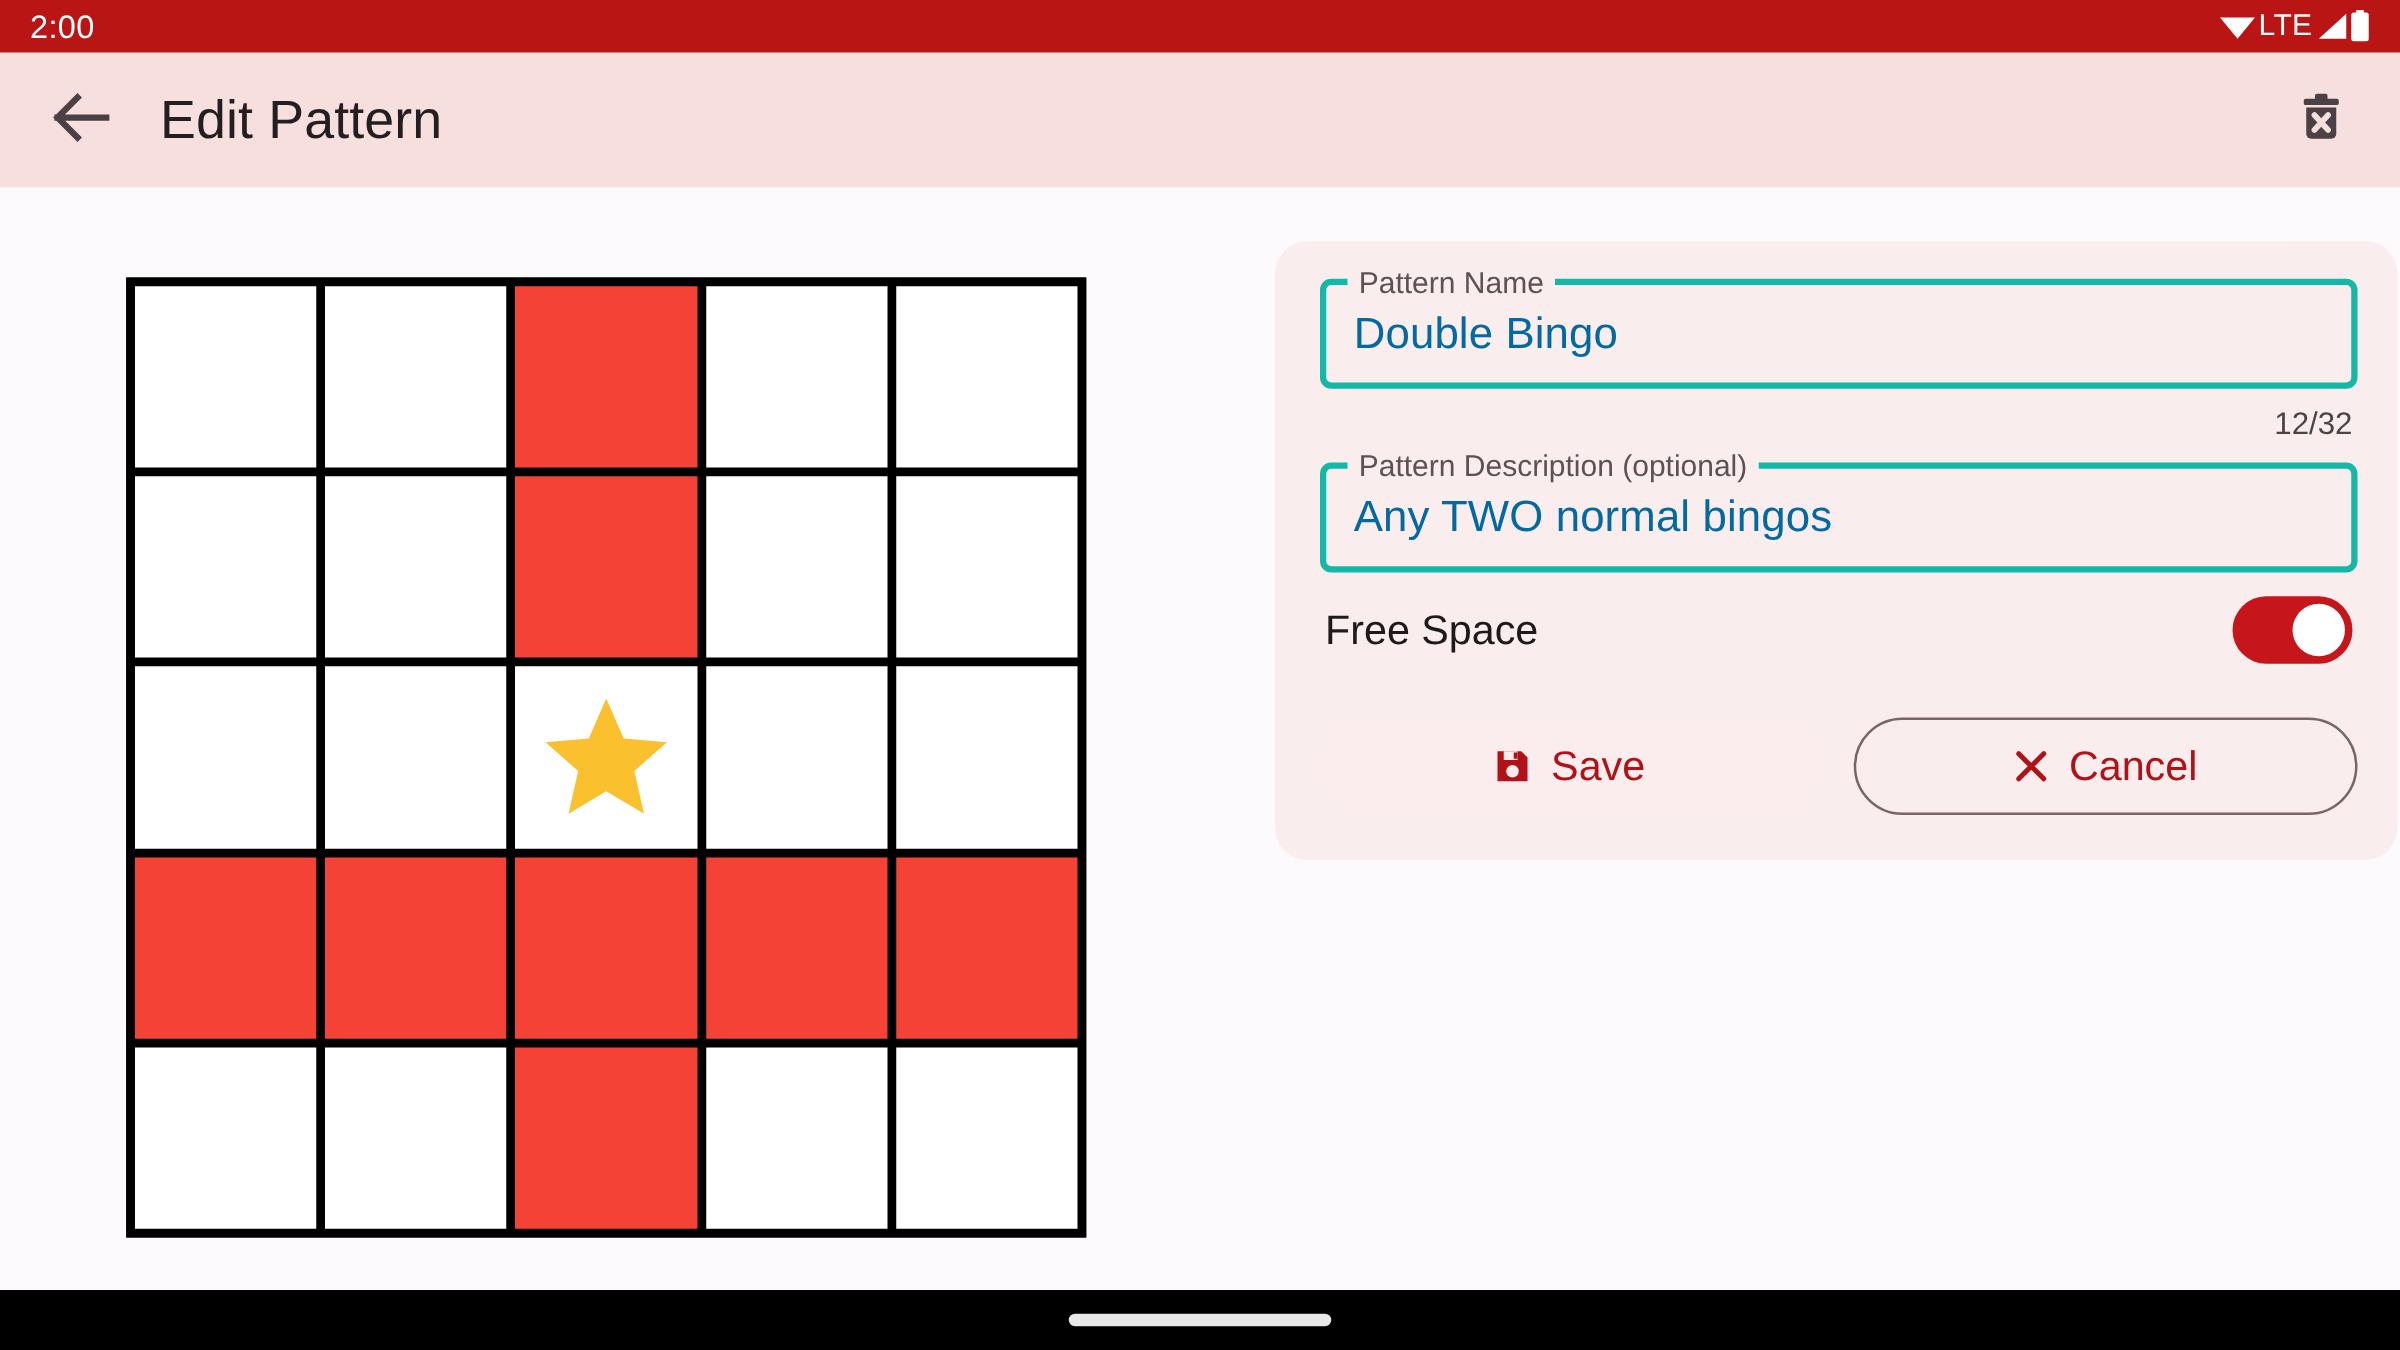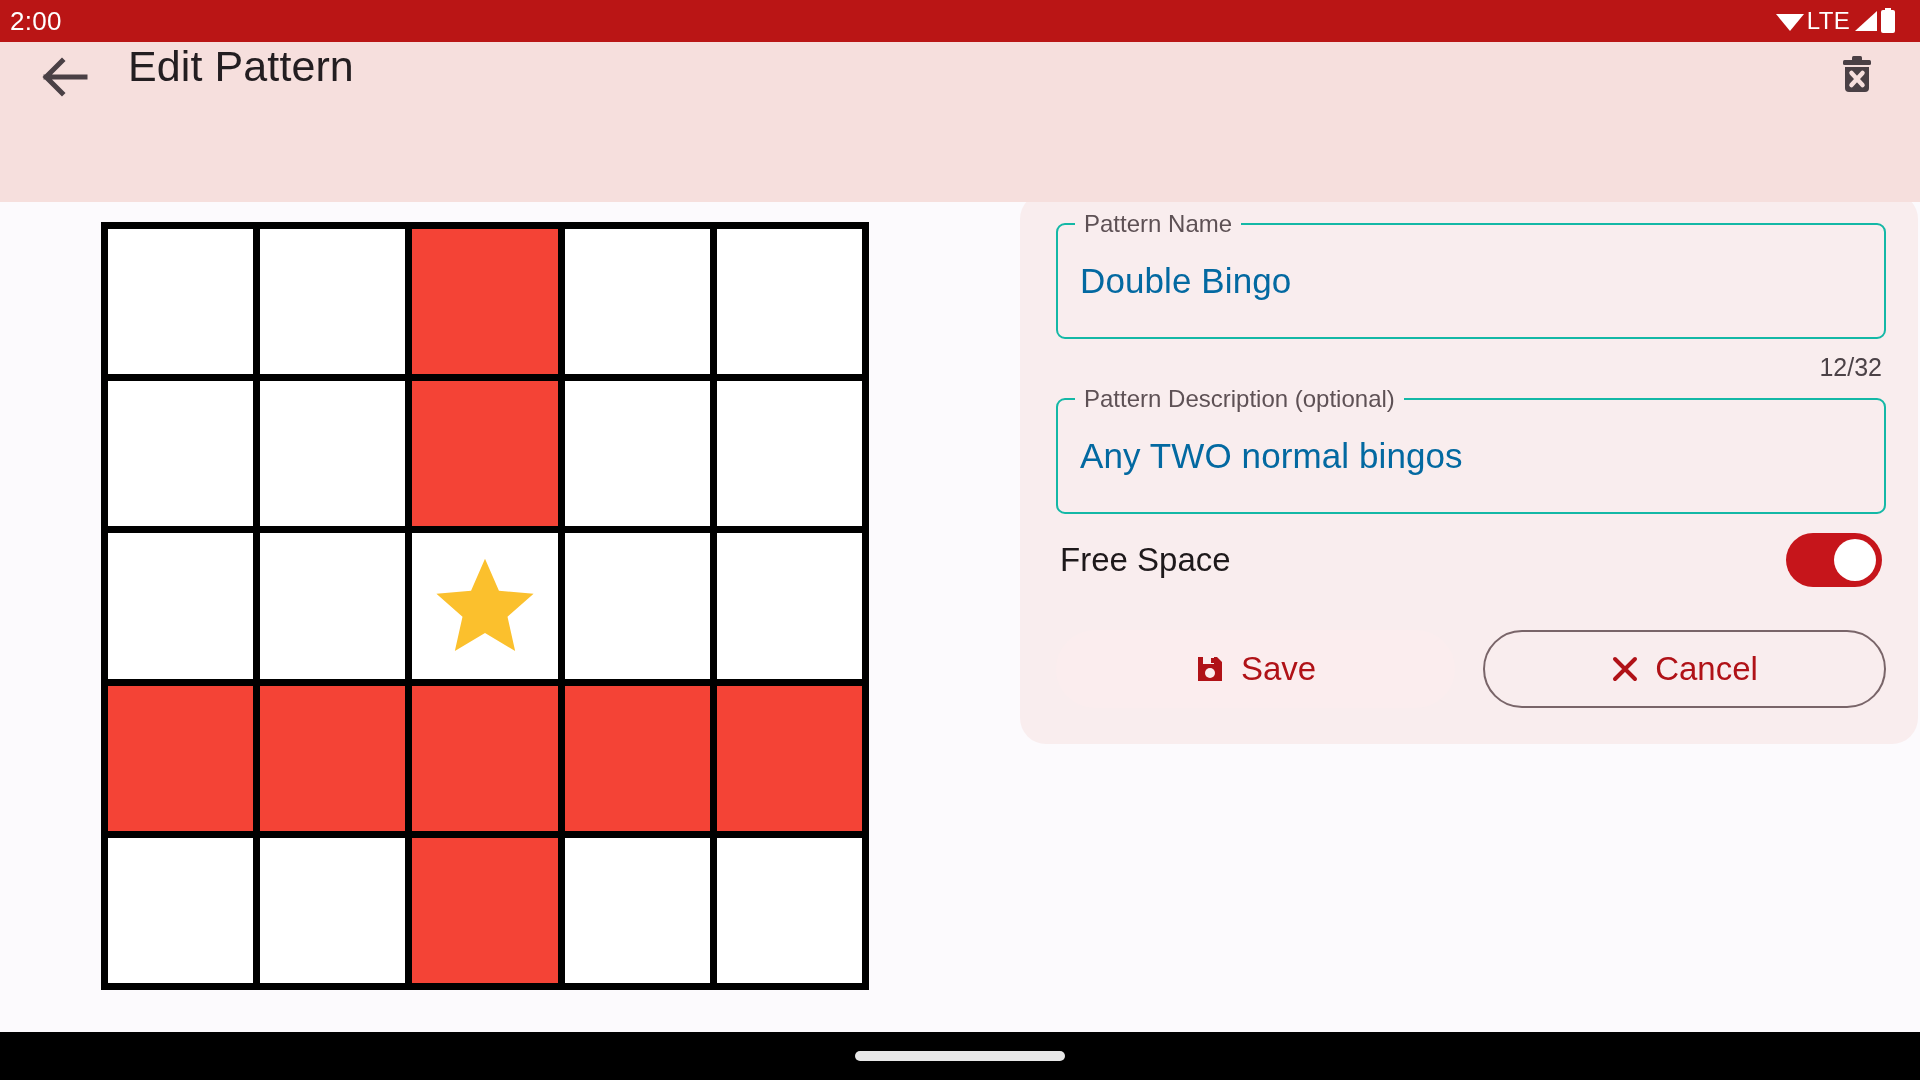--- a/index.html
+++ b/index.html
@@ -22,44 +22,44 @@
   
   .status-bar {
     position: absolute;
     top: 0; left: 0;
     width: 1920px;
     height: 42px;
     background: #BA1515;
     display: flex;
     align-items: center;
     justify-content: space-between;
-    padding: 0 24px 0 10px;
+    padding: 0 24px 0 24px;
     z-index: 10;
   }
   .status-clock {
     color: #FFFFFF;
     font-size: 26px;
     letter-spacing: 0.3px;
   }
   .status-icons {
     display: flex;
     align-items: center;
     gap: 2px;
   }
   .status-icons svg { display: block; }
 
   
   .app-bar {
     position: absolute;
     top: 42px; left: 0;
     width: 1920px;
-    height: 160px;
+    height: 108px;
     background: #F6DFDD;
     display: flex;
-    align-items: flex-start;
+    align-items: center;
     padding: 0 28px 0 28px;
     z-index: 9;
   }
   .appbar-back {
     width: 74px; height: 74px;
     display: flex; align-items: center; justify-content: center;
     border-radius: 50%;
     cursor: pointer;
     flex: 0 0 auto;
   }
@@ -128,23 +128,23 @@
     margin-top: 13px;
     width: 898px;
     background: #F9EDEE;
     border-radius: 26px;
     padding: 30px 32px 36px 36px;
     flex: 0 0 auto;
   }
 
   .field {
     position: relative;
-    border: 2px solid #14b8a6;
+    border: 5px solid #14b8a6;
     border-radius: 9px;
-    height: 116px;
+    height: 88px;
     padding: 16px 22px;
     display: flex;
     align-items: center;
     cursor: text;
   }
   .field-label {
     position: absolute;
     top: -15px;
     left: 17px;
     background: #F9EDEE;

